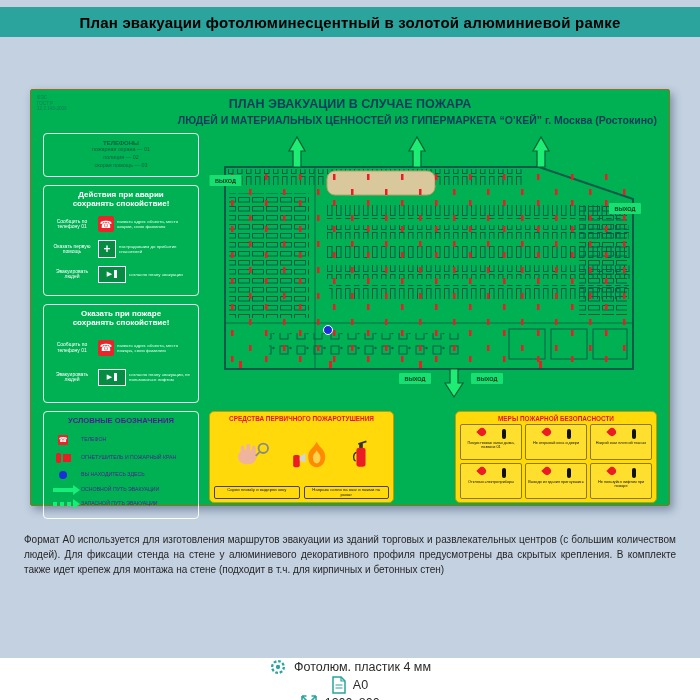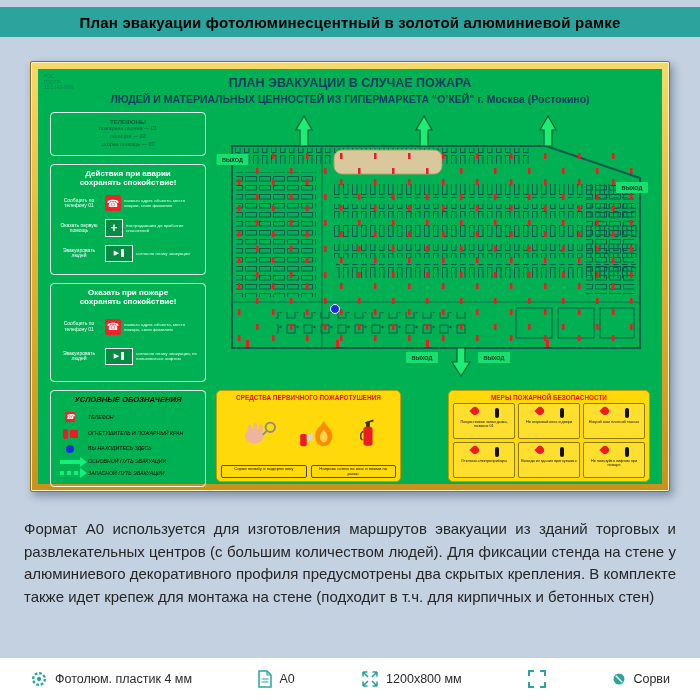--- a/index.html
+++ b/index.html
@@ -2,30 +2,30 @@
 <html><head>
 <meta charset="utf-8">
 <style>
   html,body{margin:0;padding:0;width:700px;height:700px;overflow:hidden;
     background:#c3d1e1;font-family:"Liberation Sans",sans-serif;}
   
   .topbar{margin-top:7px;height:30px;background:#2aa49d;color:#000000;
     display:flex;align-items:center;justify-content:center;
     font-size:15px;font-weight:bold;letter-spacing:.2px;}
   
-  .frame{box-sizing:border-box;width:640px;margin:24px auto 0;padding:7px;
+  .frame{box-sizing:border-box;width:640px;margin:52px auto 0;
     background:linear-gradient(180deg,#f6d96b 0%,#e3b437 45%,#c8921d 100%);
     border:1px solid #94701a;border-radius:2px;
     box-shadow:inset 0 0 0 1px #fff3c2, 3px 4px 8px rgba(40,60,90,.45);}
   .board{position:relative;box-sizing:border-box;height:415px;background:#00b153;
     padding:8px 12px;color:#0a3a5c;}
   .corner-note{position:absolute;left:6px;top:5px;font-size:4.6px;line-height:1.25;
     color:#0b7f57;}
   .b-title1{text-align:center;font-weight:bold;font-size:12.5px;line-height:1.1;}
-  .b-title2{text-align:center;font-weight:bold;font-size:10.5px;line-height:1.2;margin-top:2px;}
+  .b-title2{text-align:right;font-weight:bold;font-size:10.5px;line-height:1.2;margin-top:2px;}
   .body-row{display:flex;gap:10px;margin-top:7px;height:270px;}
   .sidebar{width:156px;display:flex;flex-direction:column;gap:8px;}
   .sbox{box-sizing:border-box;border:1px solid rgba(255,255,255,.9);border-radius:4px;
     padding:4px 5px;display:flex;flex-direction:column;}
   .phones{height:46px;justify-content:center;text-align:center;color:#075e41;}
   .phones .ph1{font-weight:bold;font-size:6px;}
   .phones .phl{font-size:5.4px;line-height:1.45;}
   .actions{color:#fff;}
   .acc{height:118px;} .fir{height:106px;}
   .act-title{font-weight:bold;font-size:8px;line-height:1.15;text-align:center;}
@@ -37,21 +37,21 @@
     color:#fff;display:flex;align-items:center;justify-content:center;}
   .icon-phone::before{content:"\260E";font-size:10px;}
   .icon-aid{flex:0 0 16px;width:16px;height:16px;background:#068c42;border:1px solid #fff;
     color:#fff;display:flex;align-items:center;justify-content:center;font-weight:bold;}
   .icon-aid::before{content:"+";font-size:12px;}
   .icon-exit{flex:0 0 26px;width:26px;height:15px;background:#068c42;border:1px solid #fff;
     color:#fff;display:flex;align-items:center;justify-content:center;gap:2px;}
   .icon-exit::before{content:"\25B6";font-size:7px;}
   .icon-exit i{display:block;width:3px;height:8px;background:#fff;}
   
-  .legendbox{width:156px;height:97px;color:#000000;font-style:italic;}
+  .legendbox{width:156px;height:108px;color:#4c1d95;}
   .leg-title{font-weight:bold;font-size:7.6px;text-align:center;margin-bottom:2px;}
   .leg-rows{display:flex;flex-direction:column;justify-content:space-evenly;flex:1;}
   .leg-row{display:flex;align-items:center;gap:4px;}
   .leg-ic{flex:0 0 28px;display:flex;align-items:center;justify-content:center;gap:2px;}
   .leg-label{font-size:5.2px;line-height:1.1;}
   .mini-phone{width:10px;height:10px;background:#e8262a;border-radius:1px;color:#fff;
     display:flex;align-items:center;justify-content:center;}
   .mini-phone::before{content:"\260E";font-size:7px;}
   .ext-a{width:5px;height:10px;background:#ec1c24;border-radius:2px;}
   .ext-b{width:8px;height:8px;background:#ec1c24;}
@@ -75,25 +75,25 @@
   .cards{flex:1;display:grid;grid-template-columns:repeat(3,1fr);gap:3px;margin-top:2px;}
   .card{background:#ffdf2e;border:1px solid #8d7a00;border-radius:2px;padding:1px;
     display:flex;flex-direction:column;align-items:center;overflow:hidden;}
   .card-pic{position:relative;width:100%;height:15px;}
   .card-pic::before{content:"";position:absolute;left:28%;top:2px;width:8px;height:8px;
     background:#ec1c24;border-radius:50% 50% 50% 0;transform:rotate(45deg);}
   .card-pic::after{content:"";position:absolute;right:24%;top:3px;width:4px;height:10px;
     background:#111;border-radius:2px;}
   .card-cap{font-size:3.8px;line-height:1.05;text-align:center;color:#111;}
   
-  .desc{width:652px;margin:26px auto 0;font-size:15px;line-height:1.5;
+  .desc{width:652px;margin:26px auto 0;font-size:10px;line-height:1.5;
     text-align:justify;color:#262626;}
   
   .specbar{position:absolute;left:0;right:0;bottom:0;height:42px;background:#fff;
-    display:flex;align-items:center;justify-content:space-between;padding:0 30px;}
+    display:flex;align-items:center;justify-content:space-between;padding:0 30px;flex-direction:column;}
   .spec{display:flex;align-items:center;gap:7px;}
   .spec-label{font-size:12.5px;color:#2b2b2b;}
   .tic{display:block;}
   body{position:relative;}
 </style>
 </head>
 <body>
 
 <div class="topbar">
   <span>План эвакуации фотолюминесцентный в золотой алюминиевой рамке</span>

